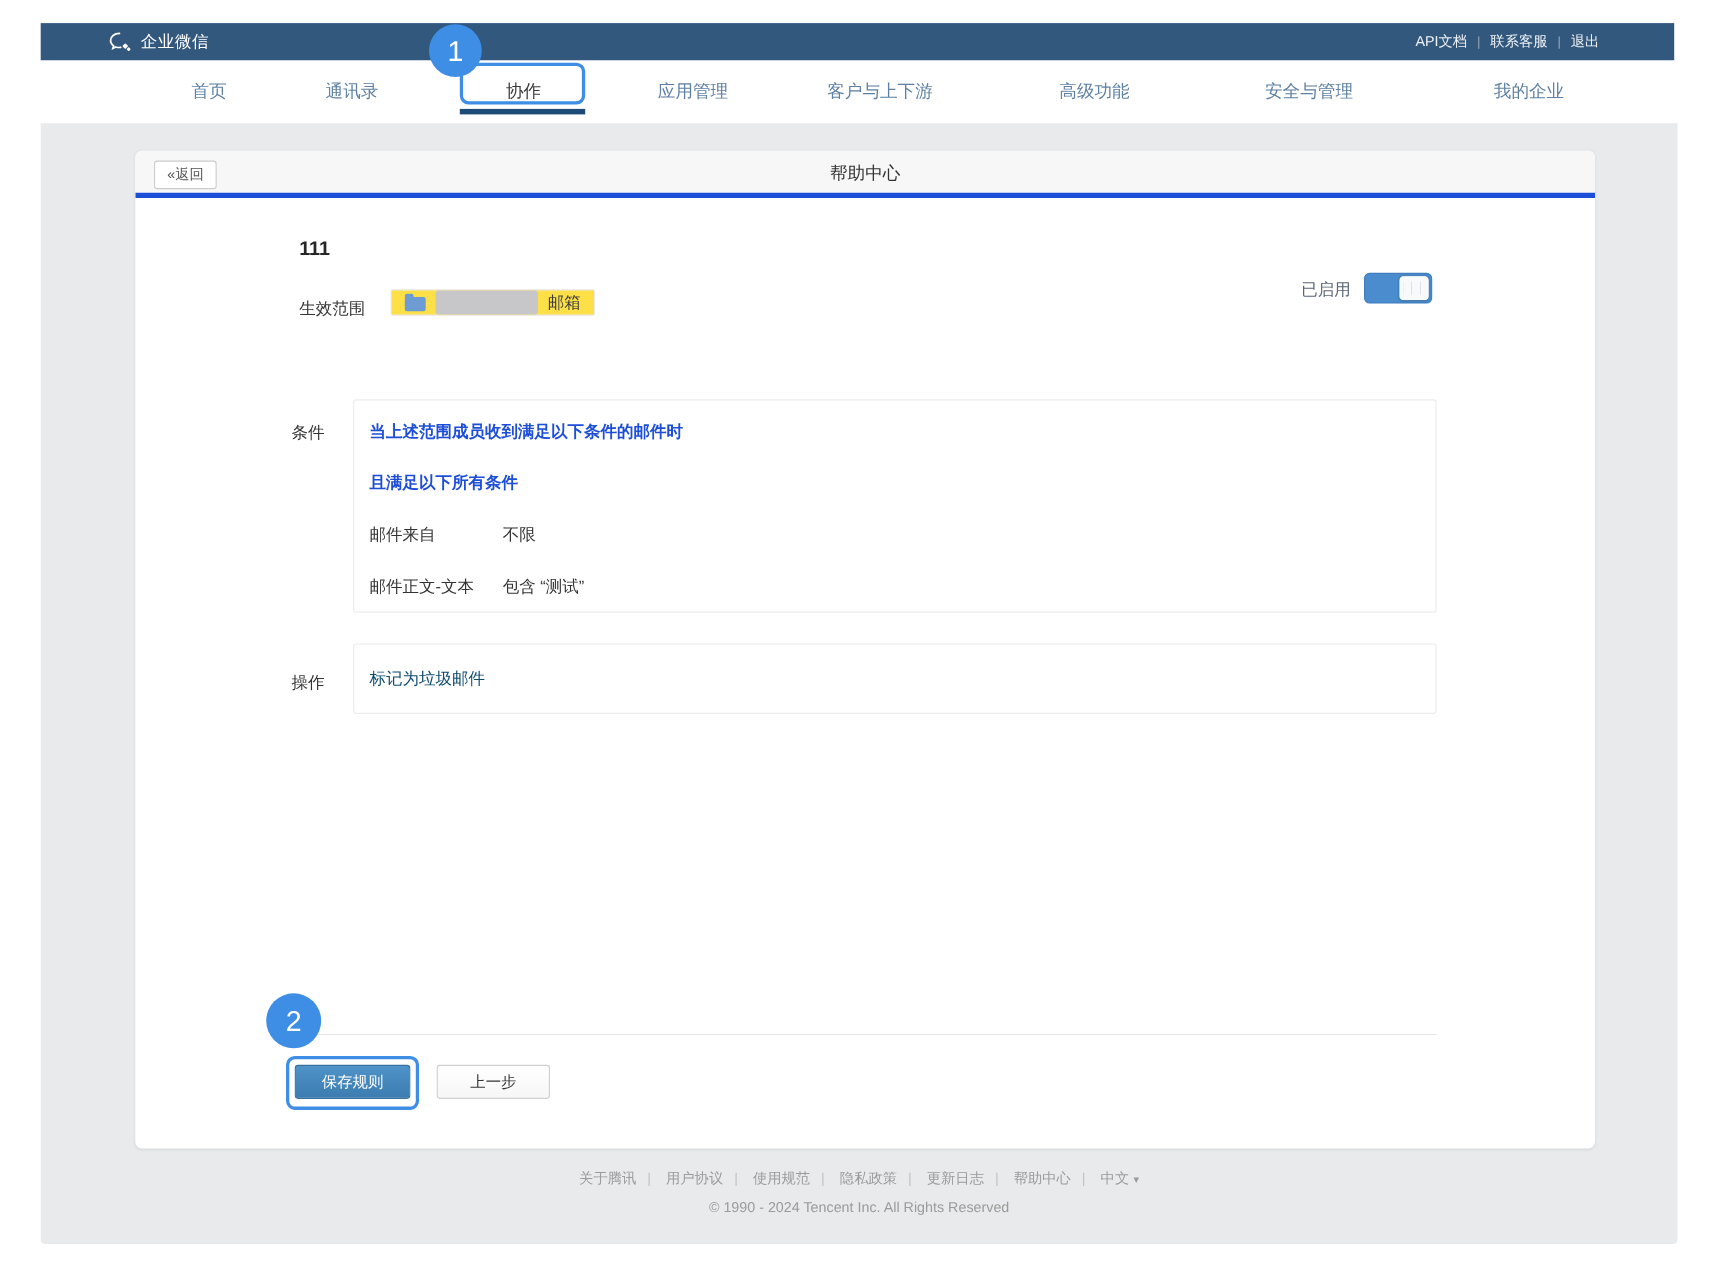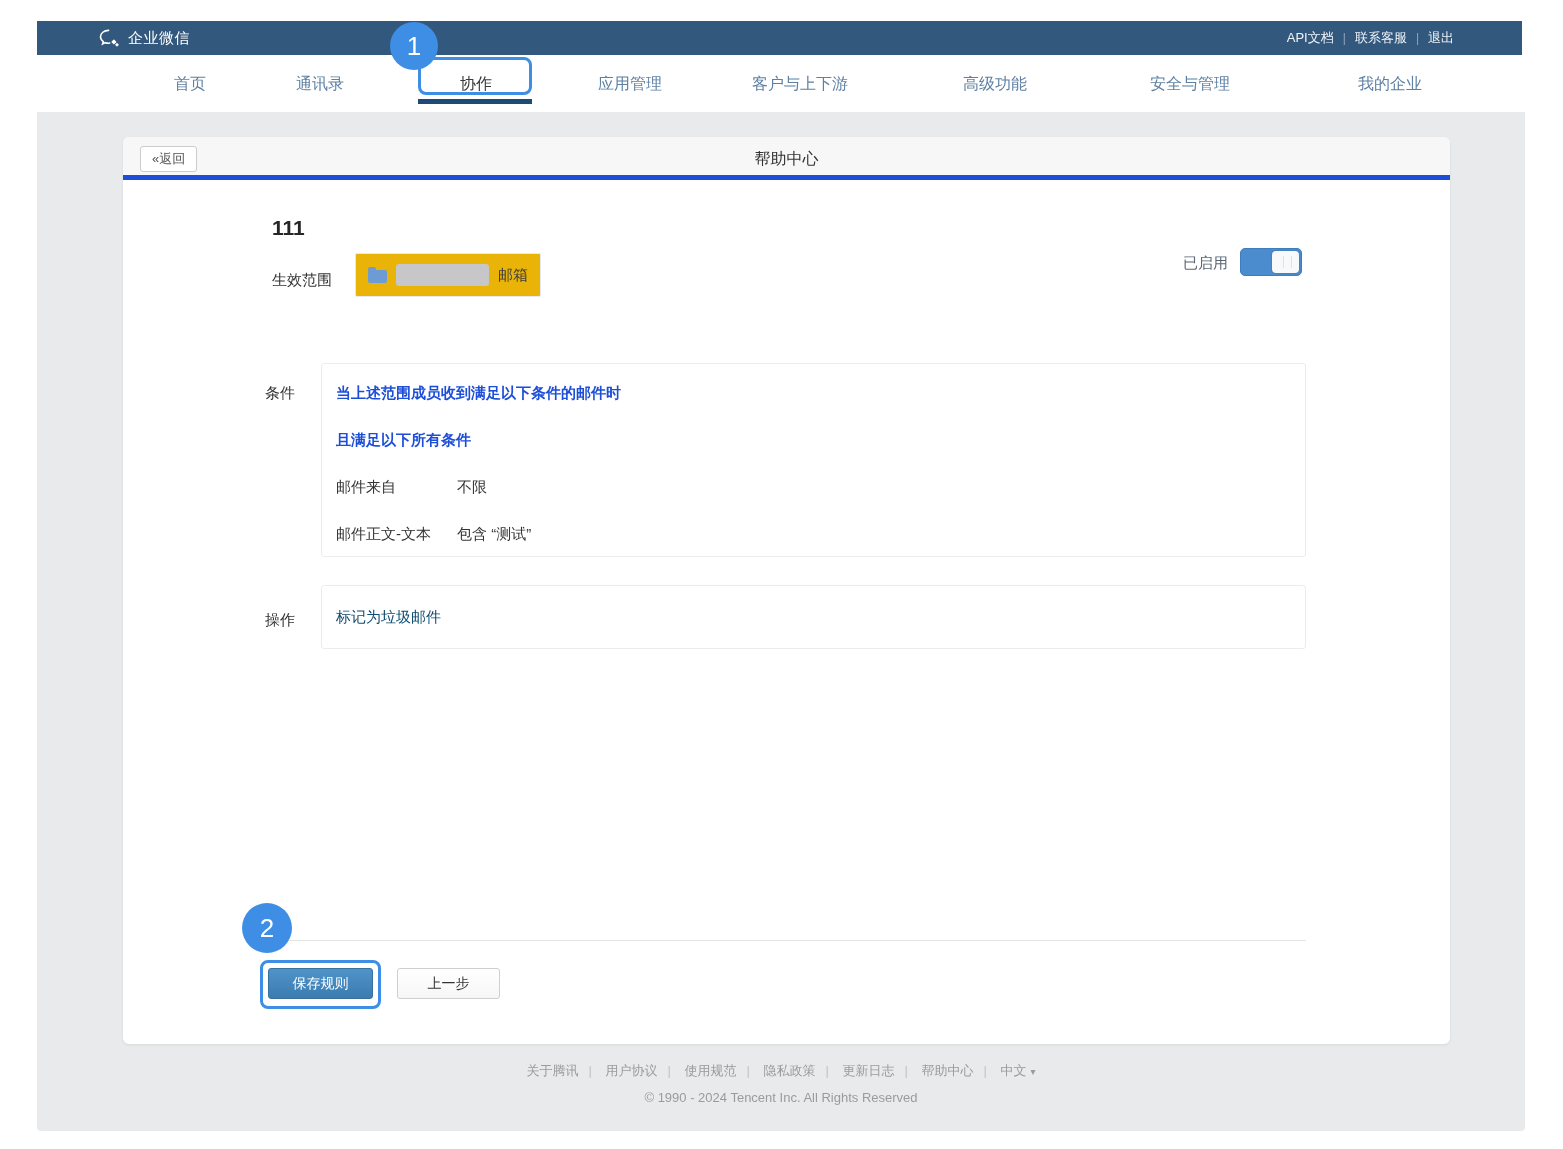--- a/index.html
+++ b/index.html
@@ -50,26 +50,26 @@
   .back-btn {
     position:absolute; left:17px; top:9px; height:26px; padding:0 11px;
     background:#ffffff; border:1px solid #cccccc; border-radius:3px;
     font-size:13px; color:#555555; line-height:24px; cursor:pointer;
   }
   .card-title {
     position:absolute; left:0; right:0; top:0; height:43px; line-height:43px;
     text-align:center; font-size:16px; color:#333333;
   }
 
-  .rule-name { position:absolute; left:149px; top:79px; font-size:21px; font-weight:700; color:#262626; }
+  .rule-name { position:absolute; left:149px; top:79px; font-size:18px; font-weight:700; color:#262626; }
 
   .scope-label { position:absolute; left:149px; top:134px; font-size:15px; color:#333333; }
   .scope-chip {
-    position:absolute; left:232px; top:116px; height:44px; display:flex; align-items:center;
-    gap:9px; padding:0 12px; background:#eab308; border:1px solid #e9e9ea; border-radius:2px;
+    position:absolute; left:232px; top:126px; height:24px; display:flex; align-items:center;
+    gap:9px; padding:0 12px; background:#fde047; border:1px solid #e9e9ea; border-radius:2px;
   }
   .folder-icon { position:relative; width:19px; height:13px; background:#6d9bd3; border-radius:1px 2px 2px 2px; margin-top:3px; }
   .folder-icon::before {
     content:""; position:absolute; left:0; top:-3px; width:8px; height:3px;
     background:#6d9bd3; border-radius:2px 2px 0 0;
   }
   .redact { width:93px; height:22px; background:#c7c7c9; border-radius:3px; }
   .chip-text { font-size:15px; color:#3d3d3d; }
 
   .status-label { position:absolute; left:1060px; top:117px; font-size:15px; color:#596573; }

